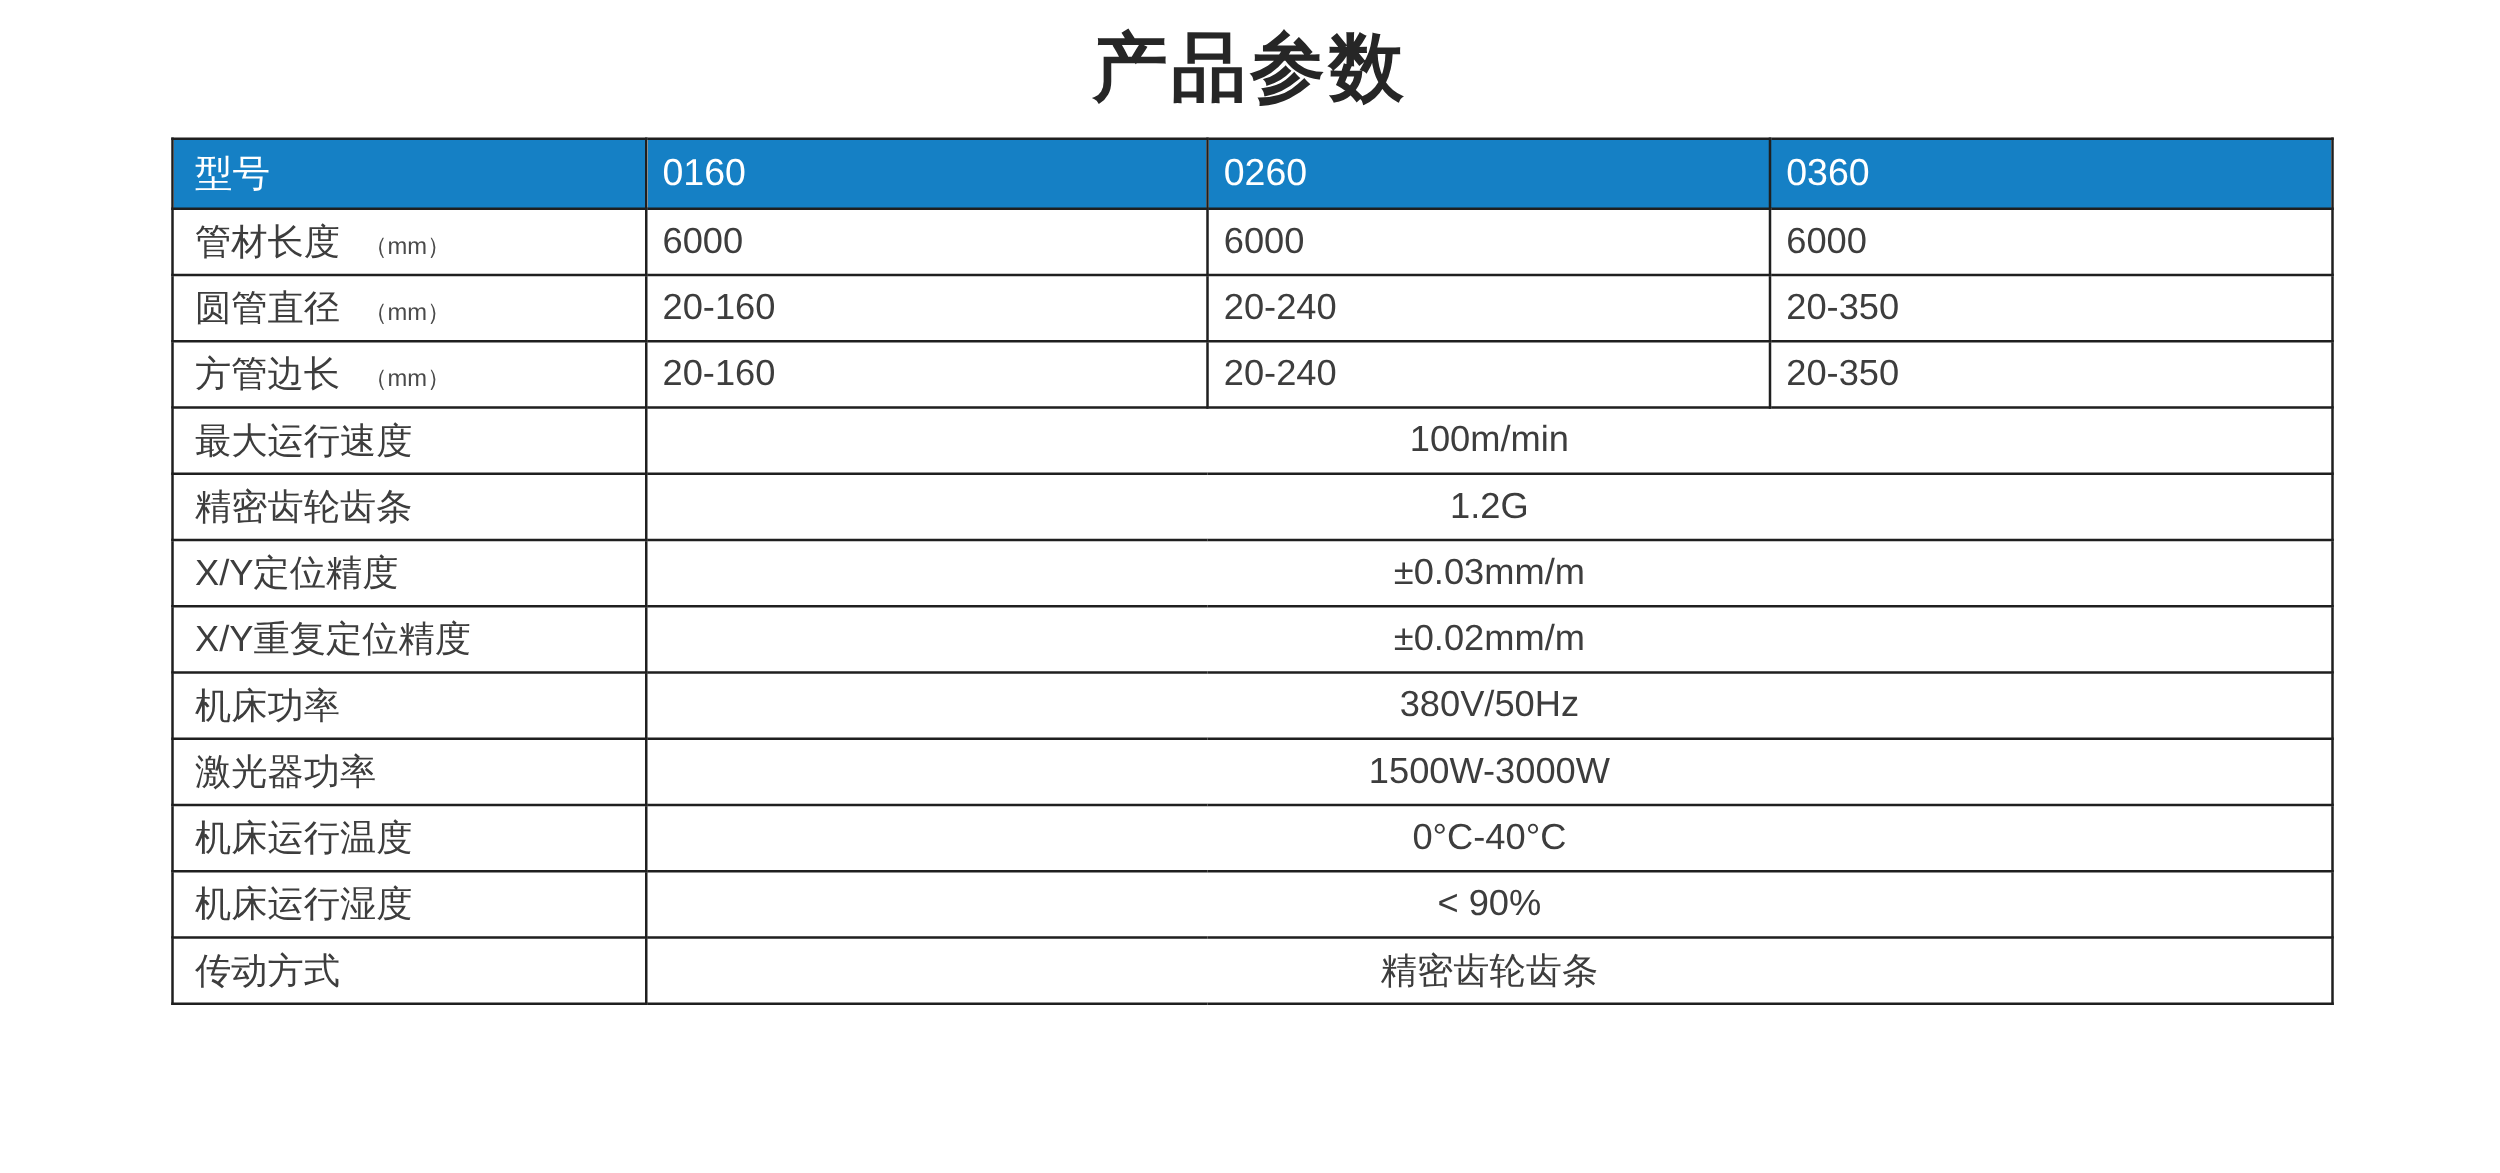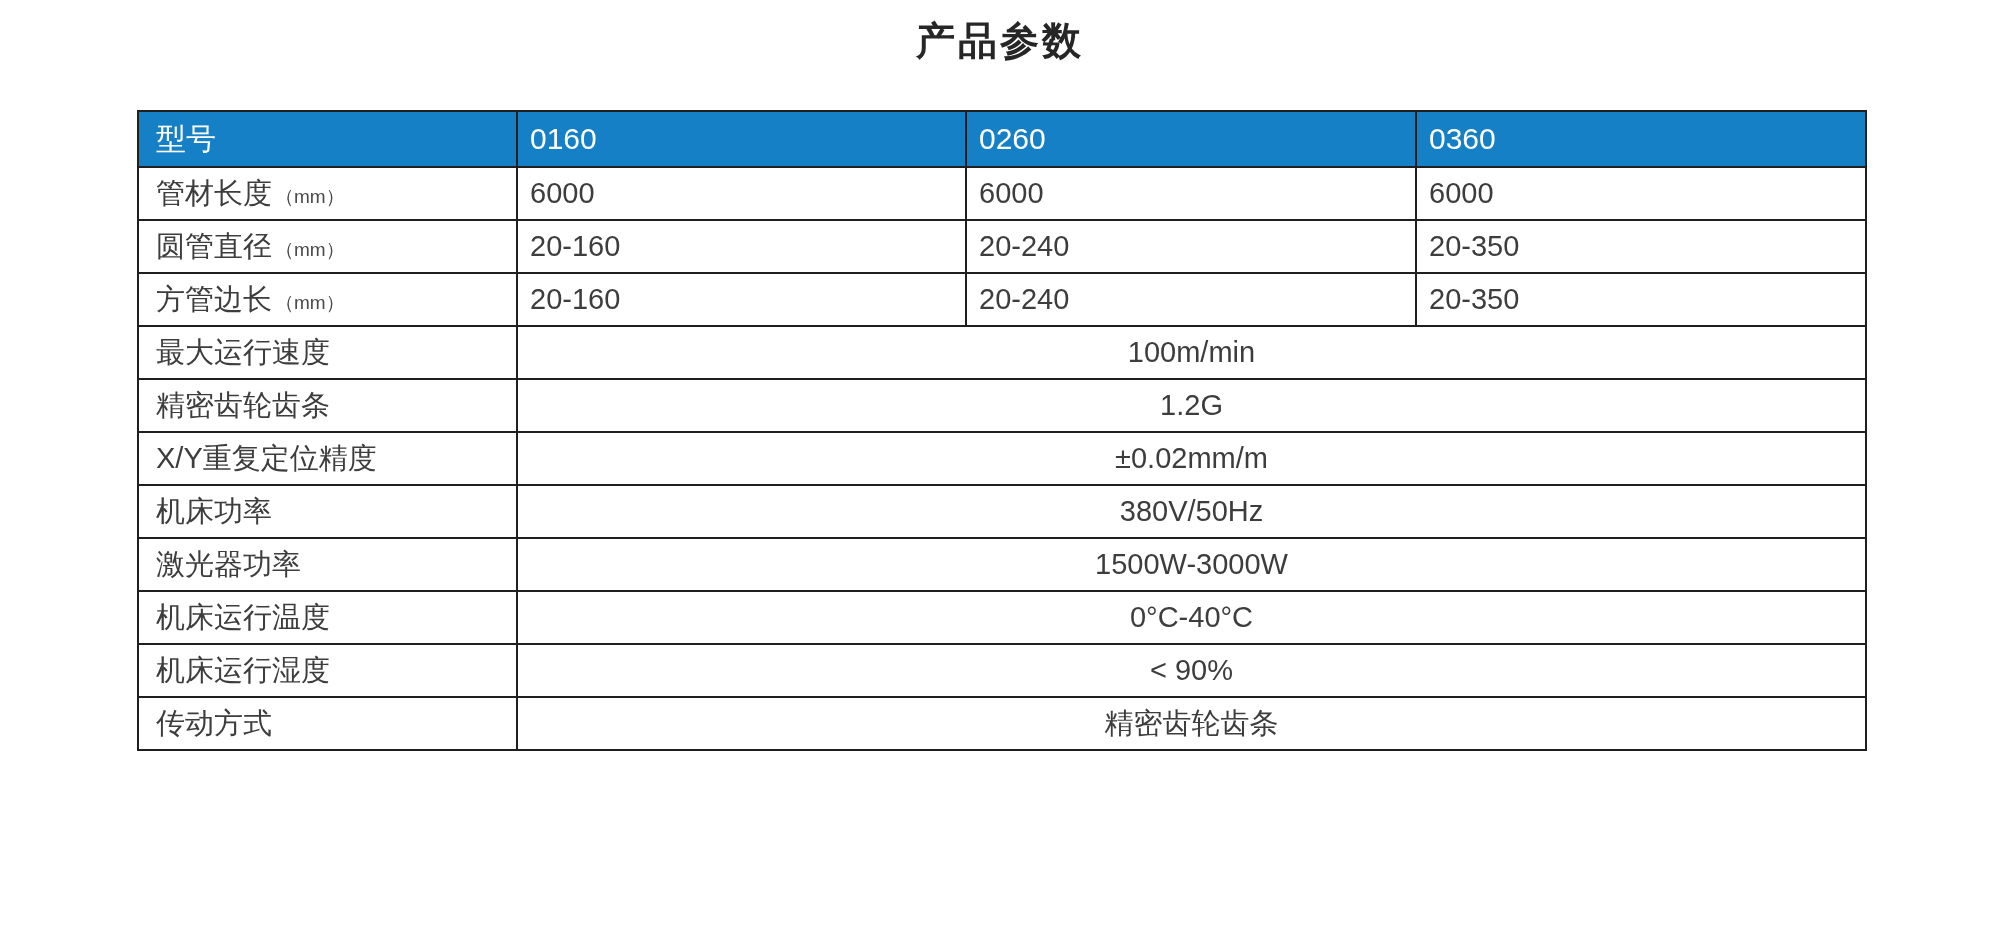--- a/index.html
+++ b/index.html
@@ -16,21 +16,21 @@
     width: 2000px;
     height: 938px;
     background: #ffffff;
   }
   .page-title {
     position: absolute;
     top: 14px;
     left: 0;
     width: 2000px;
     text-align: center;
-    font-size: 39px;
+    font-size: 60px;
     font-weight: bold;
     color: #262626;
     letter-spacing: 3px;
   }
   .table-wrap {
     position: absolute;
     left: 137px;
     top: 110px;
     width: 1728px;
   }
@@ -59,21 +59,21 @@
     height: 54px;
     font-size: 30px;
     font-weight: 300;
   }
   .spec-table .label-cell {
     padding-left: 17px;
   }
   .spec-table .unit {
     font-size: 19px;
     color: #4a4a4a;
-    margin-left: 3px;
+    margin-left: 19px;
   }
   .spec-table td.merged-cell {
     text-align: center;
     padding: 0;
     margin-left: 36px;
   }
 </style>
 </head>
 <body>
 
@@ -118,20 +118,24 @@
           </tr>
           <tr>
             <td class="label-cell">最大运行速度</td>
             <td class="merged-cell" colspan="3">100m/min</td>
           </tr>
           <tr>
             <td class="label-cell">精密齿轮齿条</td>
             <td class="merged-cell" colspan="3">1.2G</td>
           </tr>
           <tr>
+            <td class="label-cell">X/Y定位精度</td>
+            <td class="merged-cell" colspan="3">±0.03mm/m</td>
+          </tr>
+          <tr>
             <td class="label-cell">X/Y重复定位精度</td>
             <td class="merged-cell" colspan="3">±0.02mm/m</td>
           </tr>
           <tr>
             <td class="label-cell">机床功率</td>
             <td class="merged-cell" colspan="3">380V/50Hz</td>
           </tr>
           <tr>
             <td class="label-cell">激光器功率</td>
             <td class="merged-cell" colspan="3">1500W-3000W</td>

